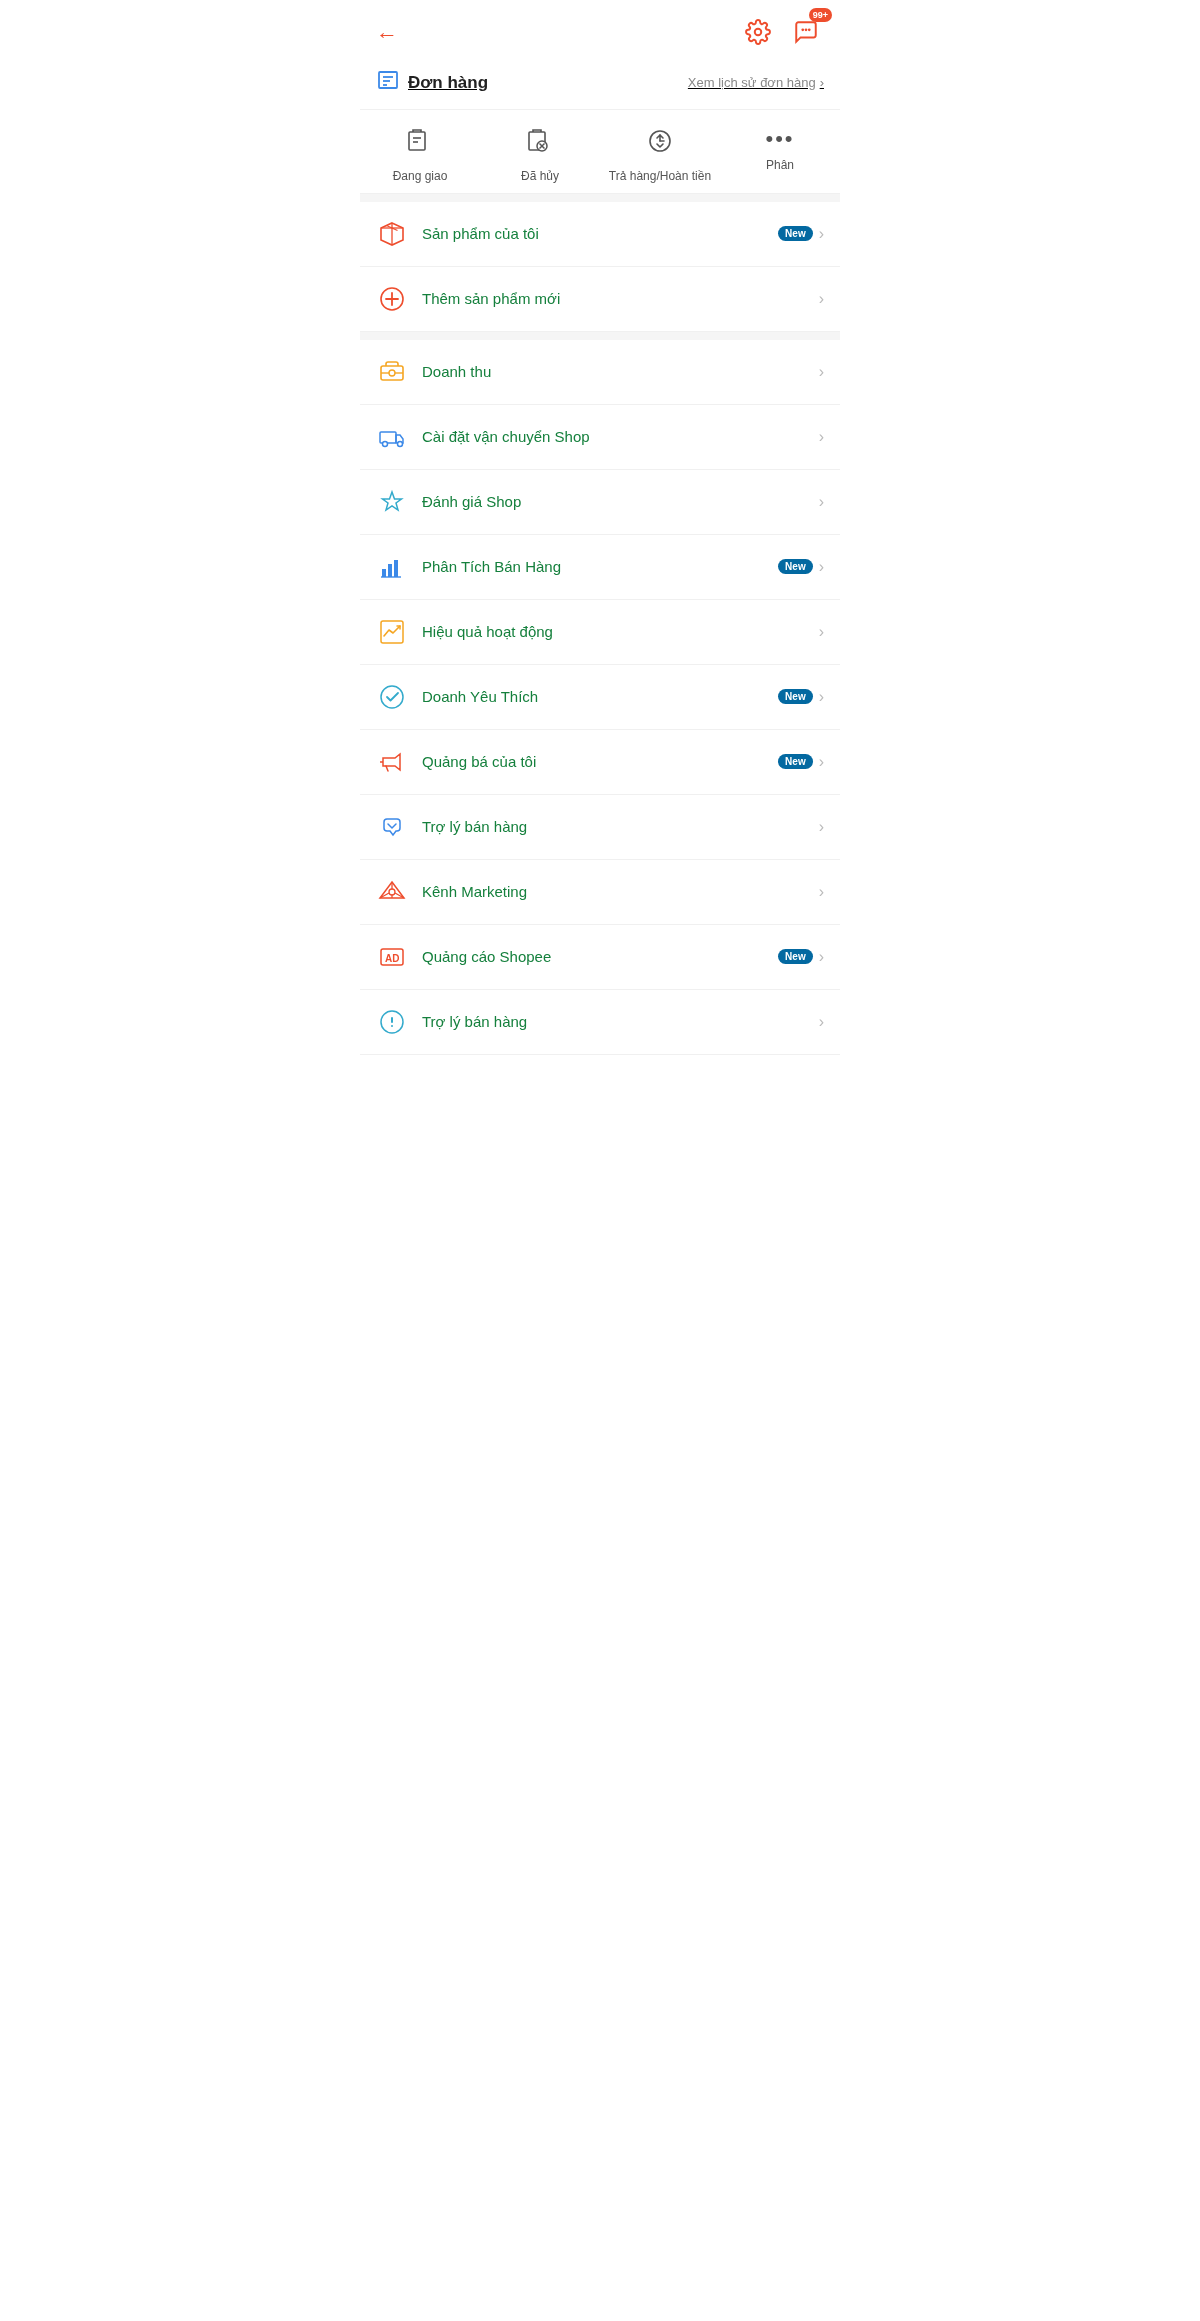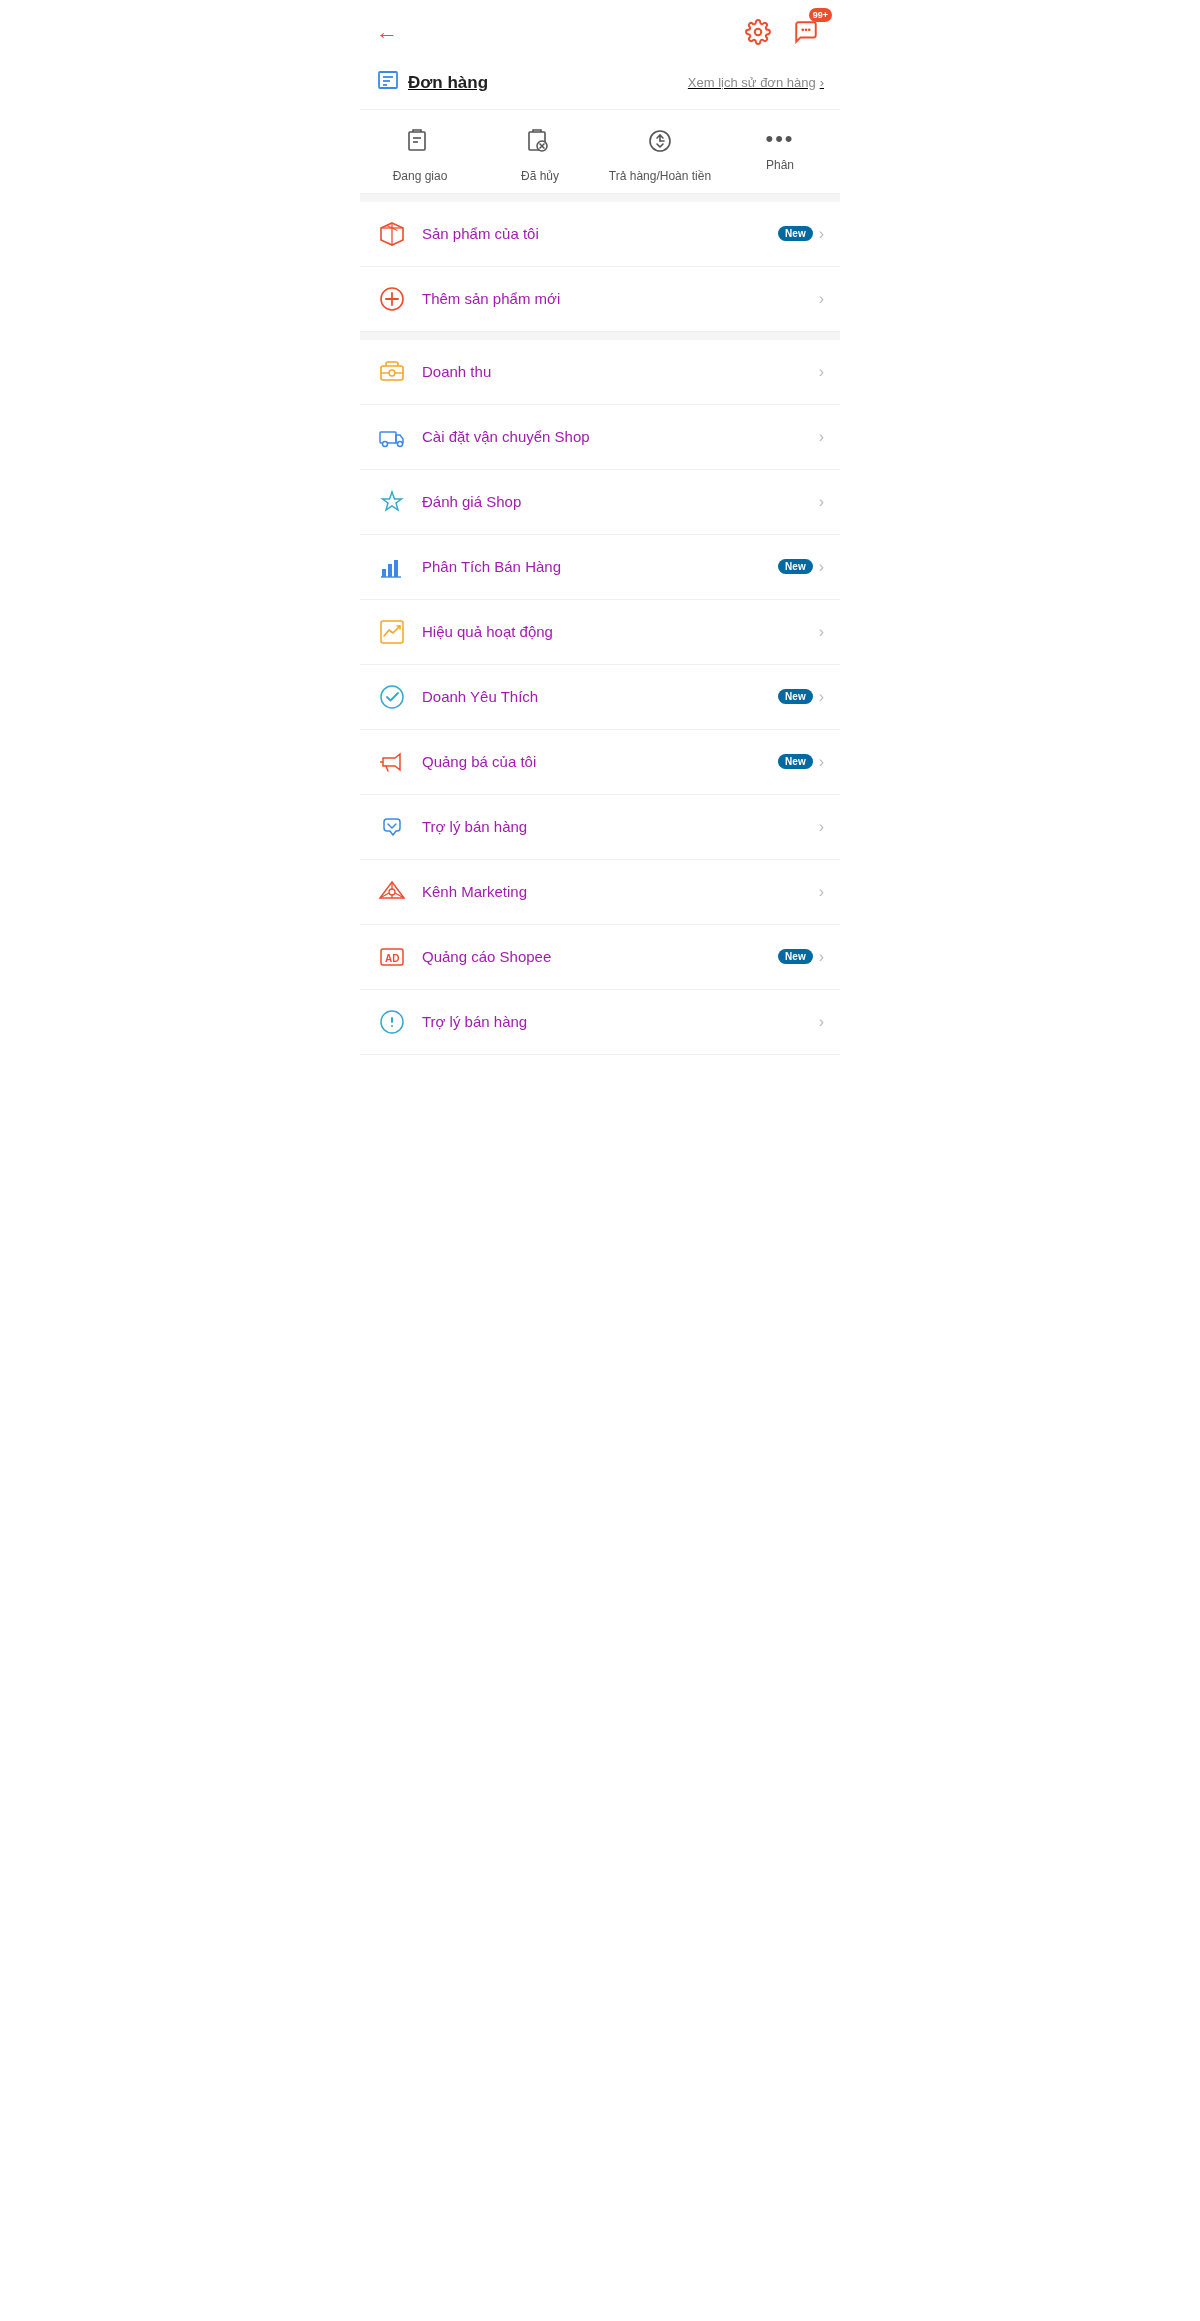--- a/index.html
+++ b/index.html
@@ -125,21 +125,21 @@
       width: 32px;
       height: 32px;
       display: flex;
       align-items: center;
       justify-content: center;
       font-size: 22px;
       flex-shrink: 0;
     }
     .menu-item-text {
       font-size: 15px;
-      color: #a21caf;
+      color: #15803d;
       font-weight: 400;
     }
     .menu-item-right {
       display: flex;
       align-items: center;
       gap: 6px;
     }
     .new-badge {
       background: #0369a1;
       color: #fff;

